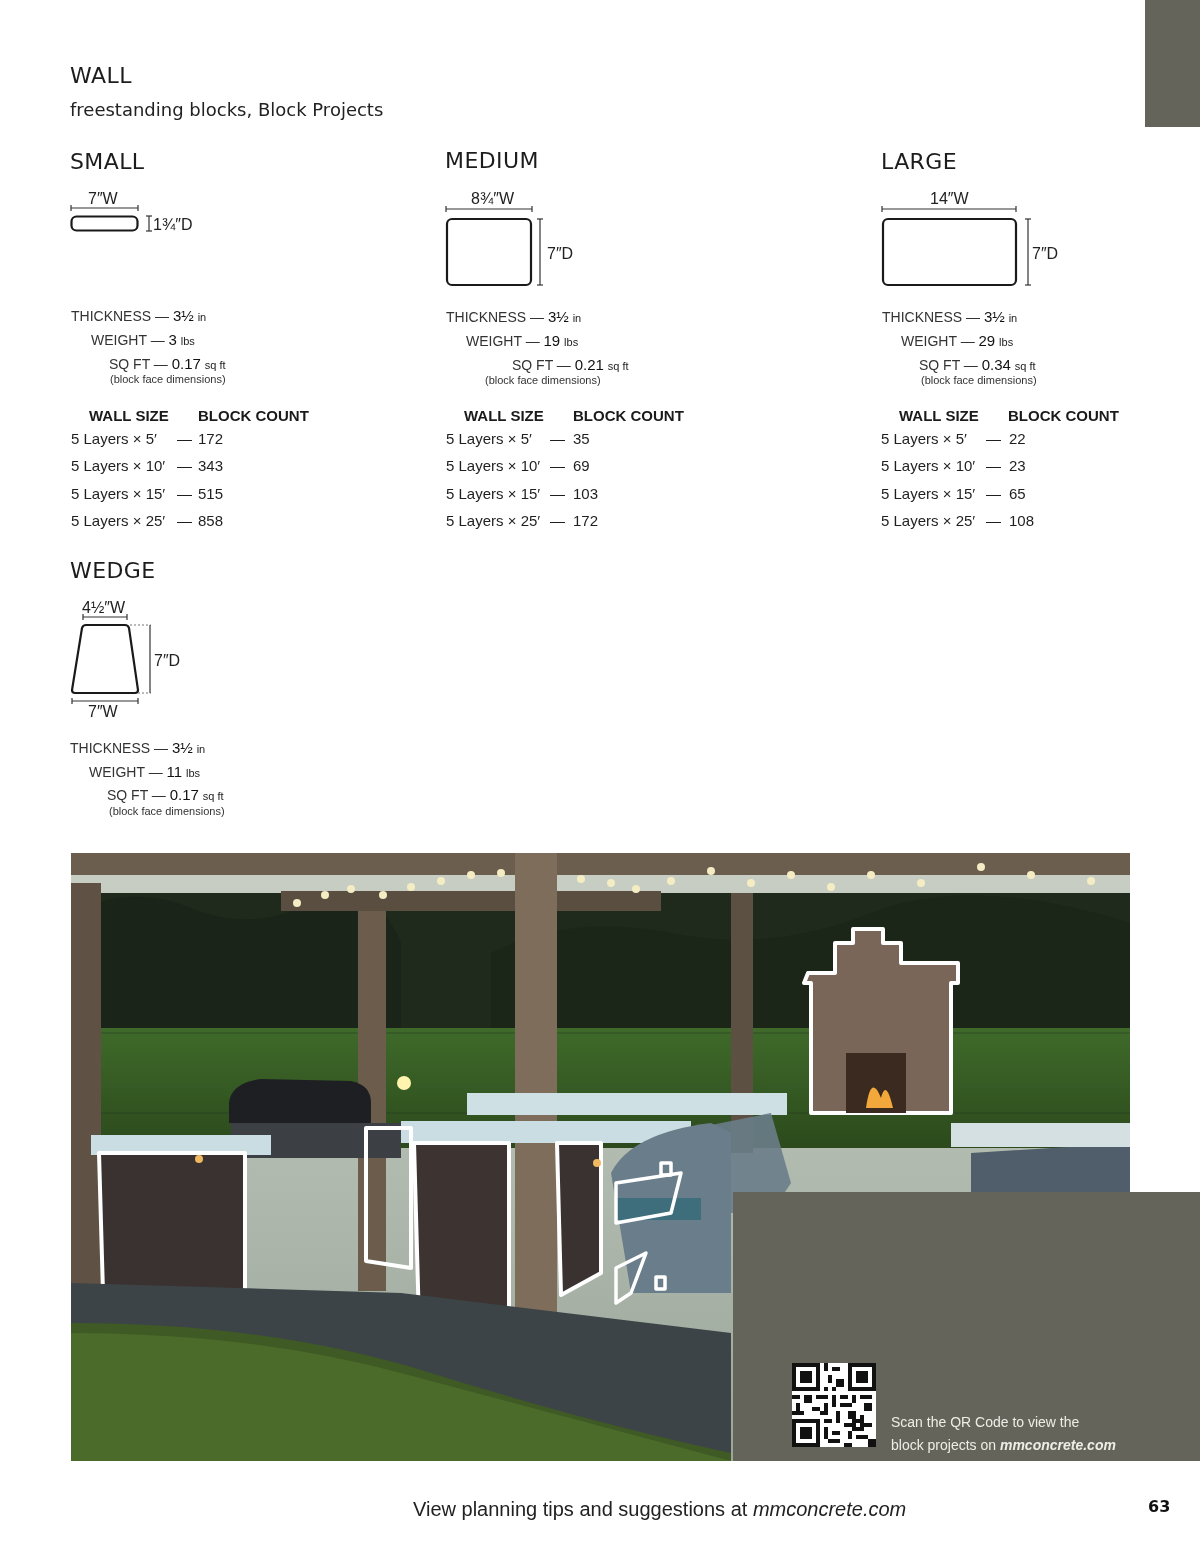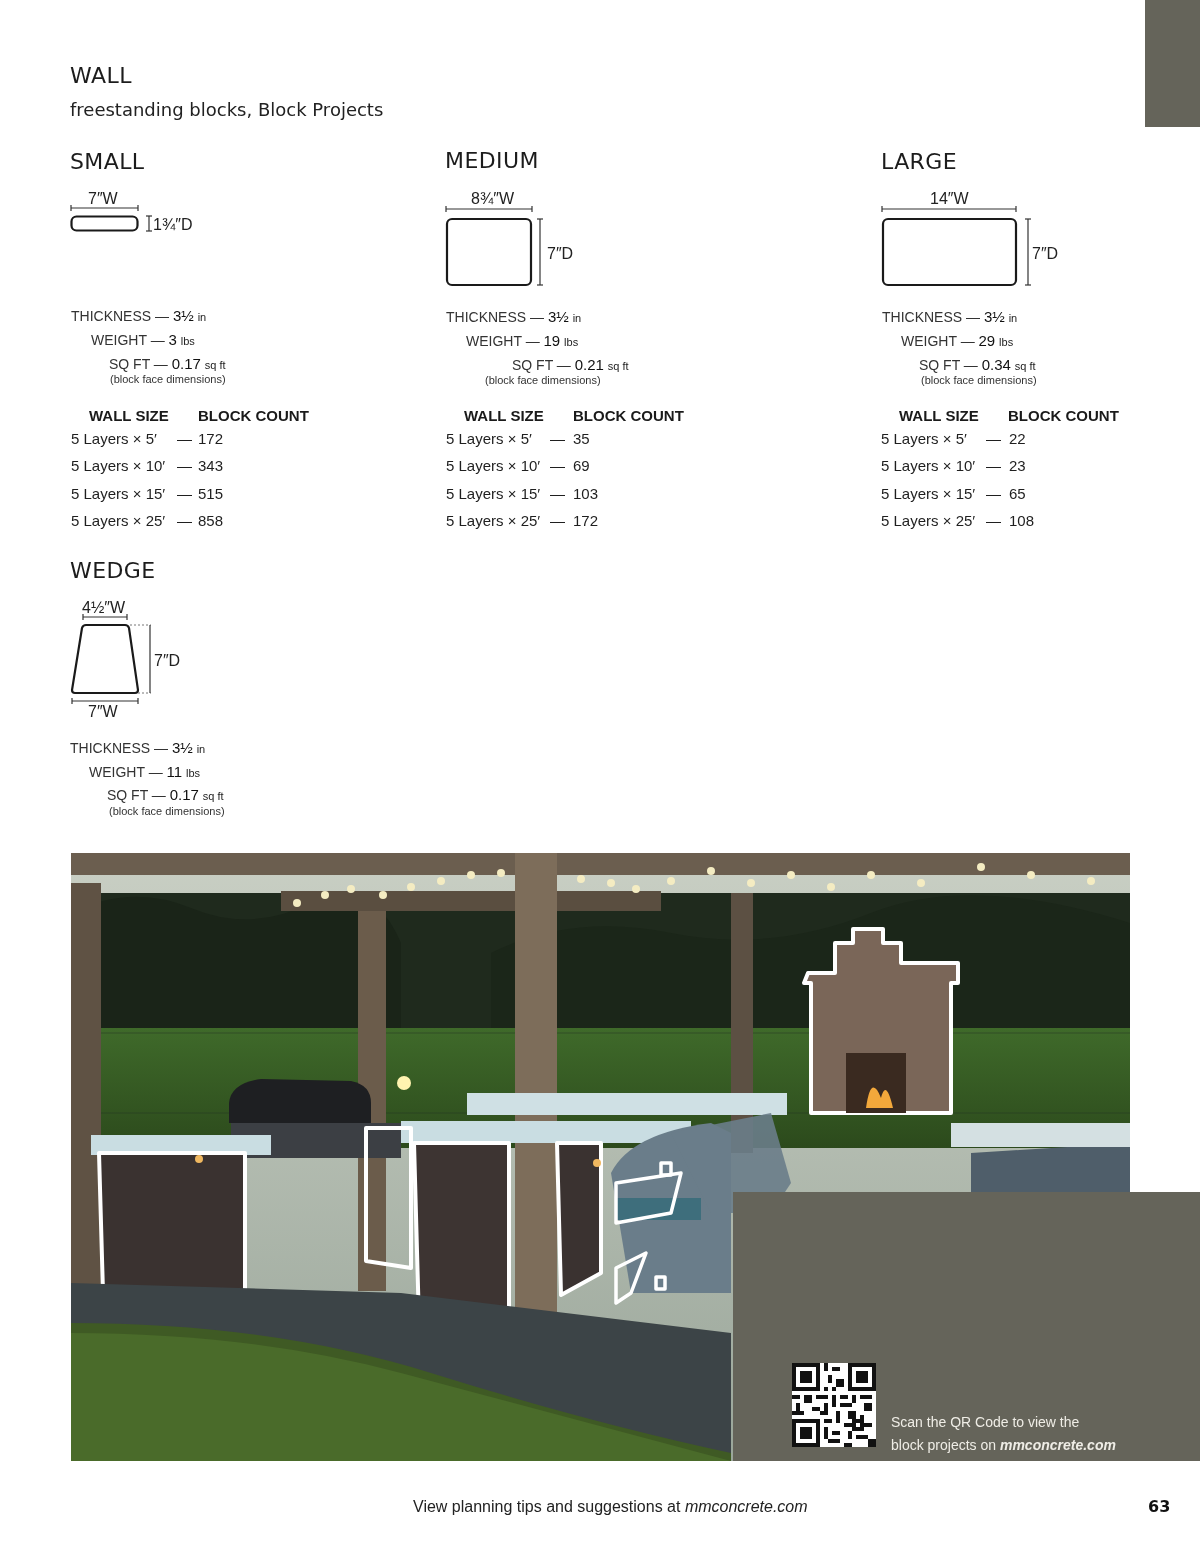--- a/index.html
+++ b/index.html
@@ -19,21 +19,21 @@
   .tbl-h{font-size:15px;font-weight:700;color:#1a1a1a;font-family:"Liberation Sans",sans-serif;white-space:nowrap;}
   .tbl-row{font-size:15px;color:#1f1f1f;font-family:"Liberation Sans",sans-serif;white-space:nowrap;}
   .tbl-row span{position:absolute;top:0;}
   svg{display:block;}
   .photo{left:71px;top:853px;width:1059px;height:608px;overflow:hidden;background:#2a3a2a;}
   .panel{left:733px;top:1192px;width:467px;height:269px;background:#65645a;}
   .panel-text{left:59px;top:16px;width:400px;font-size:22px;line-height:35.5px;color:#f3f1ea;font-family:"Liberation Sans",sans-serif;}
   .qr{left:59px;top:171px;width:84px;height:84px;background:#fff;}
   .qr-caption{left:158px;top:191px;font-size:14px;line-height:23px;color:#efede6;font-family:"Liberation Sans",sans-serif;margin-top:28px;}
   .qr-caption b{font-style:italic;font-weight:700;}
-  .footer{left:413px;top:1498px;font-size:16px;color:#222;font-family:"Liberation Sans",sans-serif;text-align:center;}
+  .footer{left:413px;top:1498px;font-size:20px;color:#222;font-family:"Liberation Sans",sans-serif;text-align:center;}
   .footer i{font-style:italic;}
   .pagenum{left:1148px;top:1497px;font-size:16px;font-weight:700;color:#111;}
 </style>
 </head>
 <body>
 
 <div class="abs tab"></div>
 
 <div class="abs h-uses">WALL</div>
 <div class="abs uses-text">freestanding blocks, Block Projects</div>

